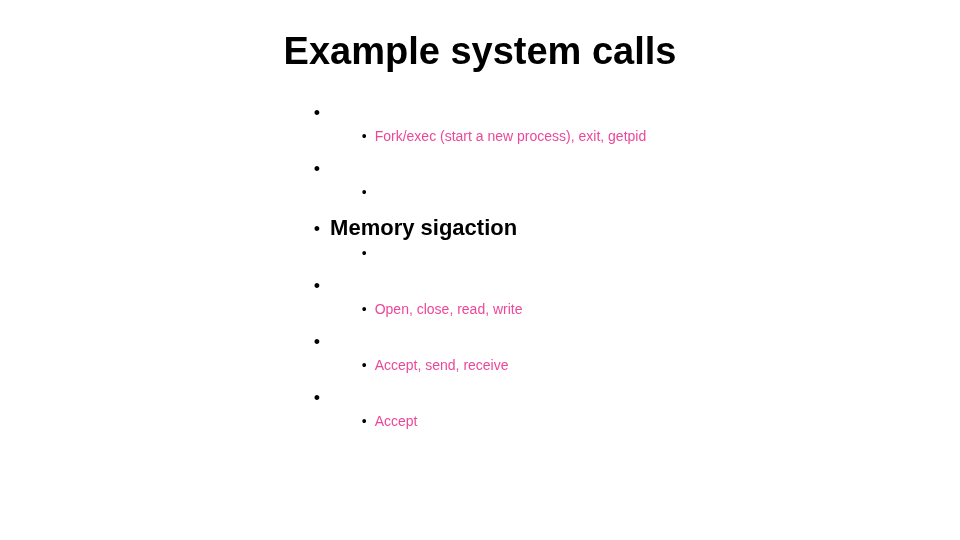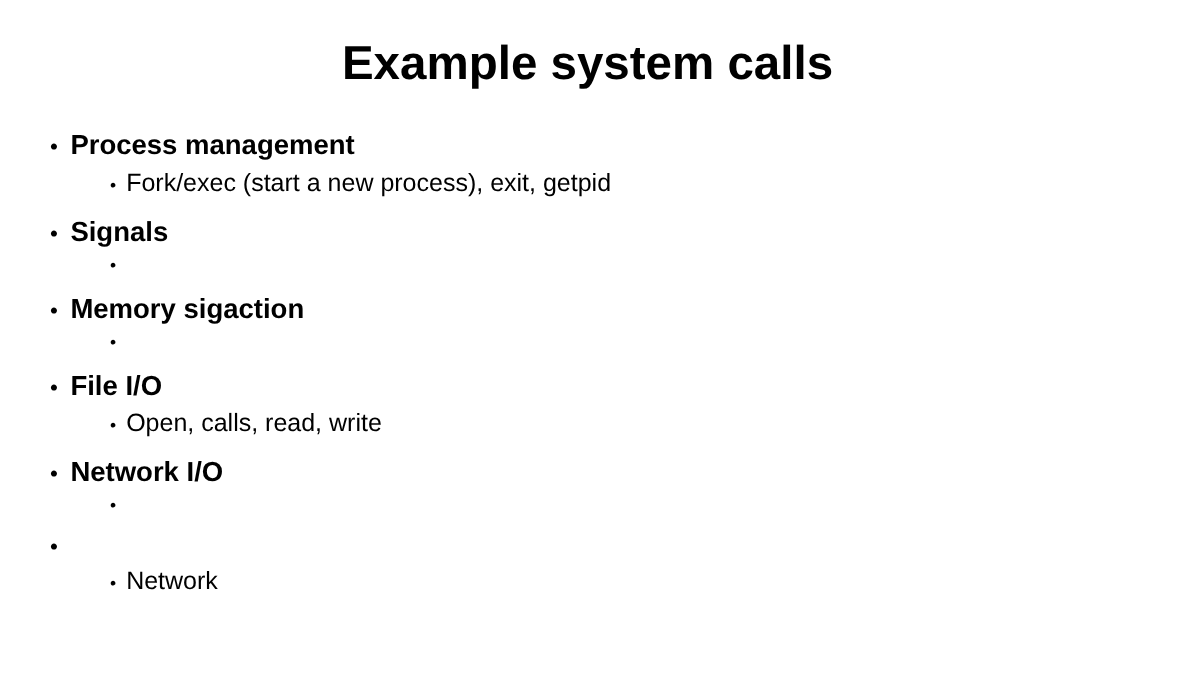--- a/index.html
+++ b/index.html
@@ -17,23 +17,24 @@
       flex-direction: column;
       align-items: center;
       justify-content: flex-start;
       overflow: hidden;
     }
 
     .slide {
       width: 960px;
       height: 512px;
       background: #ffffff;
-      padding: 30px 60px 30px 40px;
+      padding: 30px 60px 30px 60px;
       display: flex;
       flex-direction: column;
+      align-items: center;
     }
 
     .title {
       text-align: center;
       font-size: 38px;
       font-weight: bold;
       color: #000000;
       margin-bottom: 28px;
       font-family: Arial, sans-serif;
     }
@@ -78,81 +79,78 @@
       margin-bottom: 4px;
     }
 
     .bullet-sub {
       font-size: 14px;
       color: #000000;
       line-height: 1.4;
     }
 
     .sub-label {
-      font-size: 20px;
-      color: #000000;
+      font-size: 14px;
+      color: #ec4899;
       line-height: 1.4;
     }
   </style>
 </head>
 <body>
 
 <div class="slide">
   <div class="title">Example system calls</div>
   <div class="content" id="content-list">
   <div class="main-item">
         <div class="main-item-row">
           <span class="bullet-main">•</span>
-          <span class="main-label">Process management</span>
         </div>
         <div class="sub-item-row">
           <span class="bullet-sub">•</span>
           <span class="sub-label">Fork/exec (start a new process), exit, getpid</span>
         </div>
       </div>
       <div class="main-item">
         <div class="main-item-row">
           <span class="bullet-main">•</span>
-          <span class="main-label">Signals</span>
         </div>
         <div class="sub-item-row">
           <span class="bullet-sub">•</span>
         </div>
       </div>
       <div class="main-item">
         <div class="main-item-row">
           <span class="bullet-main">•</span>
           <span class="main-label">Memory sigaction</span>
         </div>
         <div class="sub-item-row">
           <span class="bullet-sub">•</span>
         </div>
       </div>
       <div class="main-item">
         <div class="main-item-row">
           <span class="bullet-main">•</span>
-          <span class="main-label">File I/O</span>
         </div>
         <div class="sub-item-row">
           <span class="bullet-sub">•</span>
-          <span class="sub-label">Open, calls, read, write</span>
-        </div>
-      </div>
-      <div class="main-item">
-        <div class="main-item-row">
-          <span class="bullet-main">•</span>
-          <span class="main-label">Network I/O</span>
-        </div>
-        <div class="sub-item-row">
-          <span class="bullet-sub">•</span>
+          <span class="sub-label">Open, close, read, write</span>
         </div>
       </div>
       <div class="main-item">
         <div class="main-item-row">
           <span class="bullet-main">•</span>
         </div>
         <div class="sub-item-row">
           <span class="bullet-sub">•</span>
-          <span class="sub-label">Network</span>
+          <span class="sub-label">Accept, send, receive</span>
+        </div>
+      </div>
+      <div class="main-item">
+        <div class="main-item-row">
+          <span class="bullet-main">•</span>
+        </div>
+        <div class="sub-item-row">
+          <span class="bullet-sub">•</span>
+          <span class="sub-label">Accept</span>
         </div>
       </div>
     </div>
 </div>
 
 </body></html>

